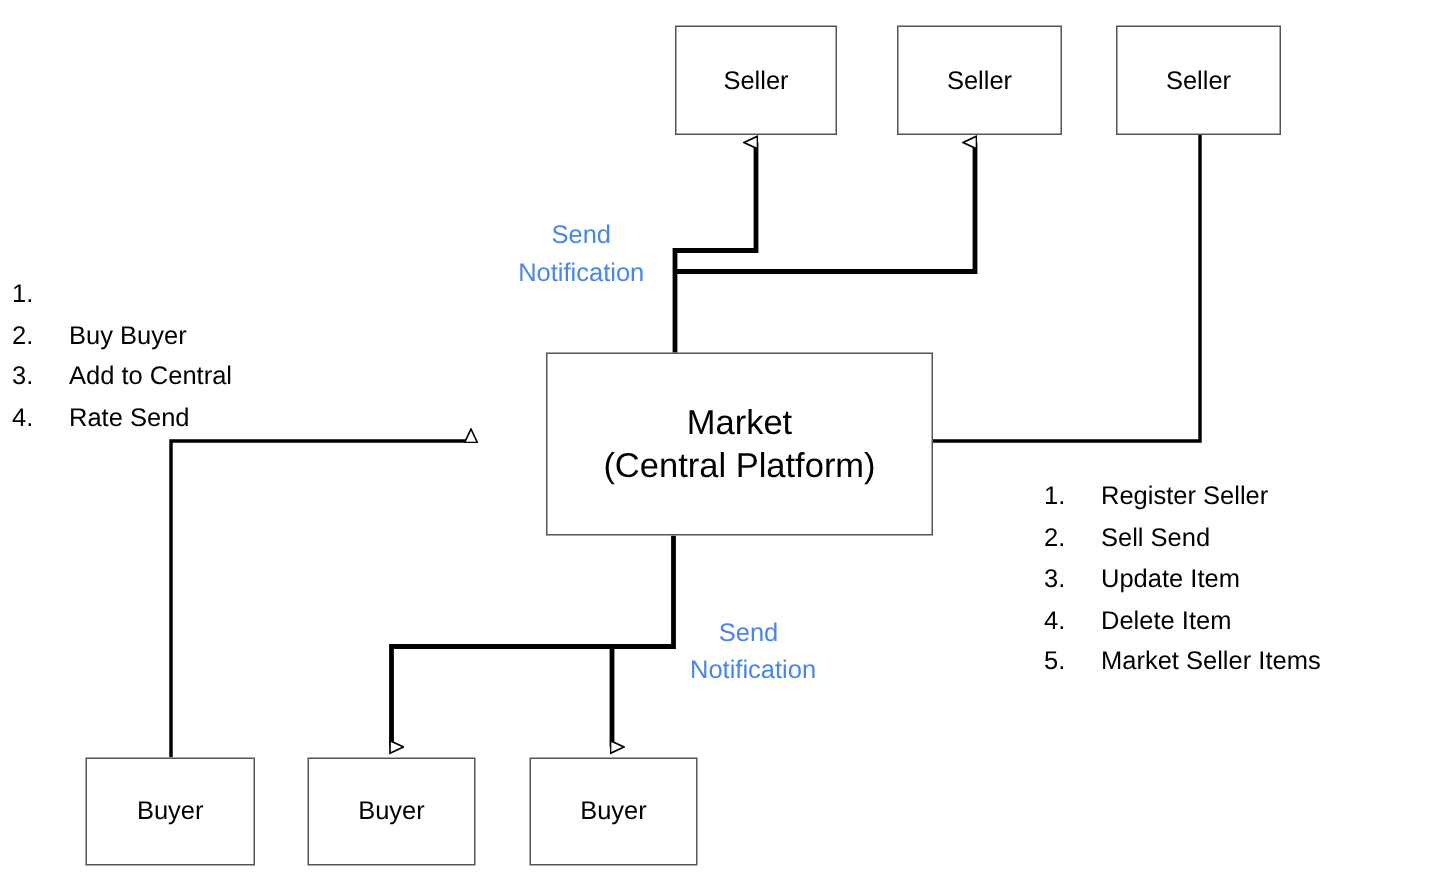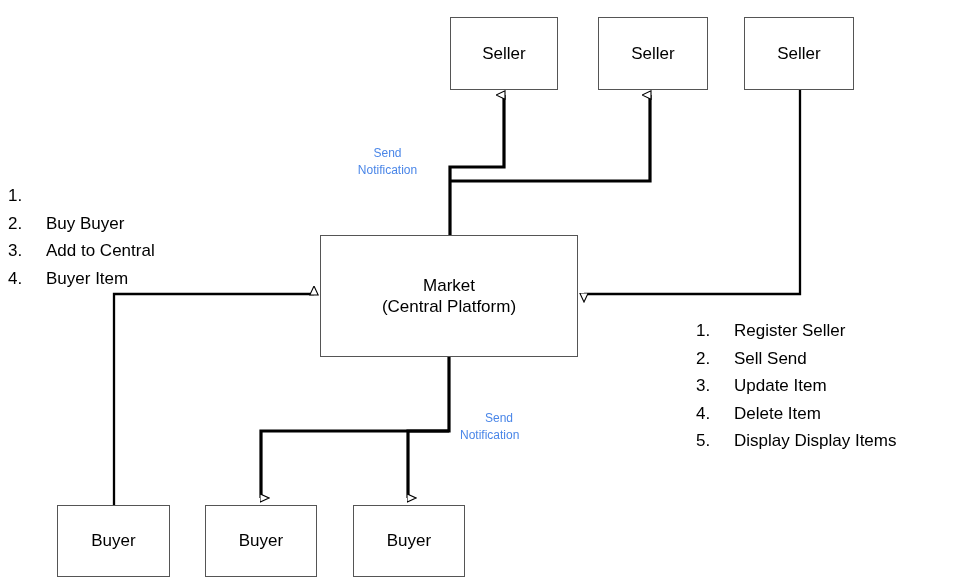--- a/index.html
+++ b/index.html
@@ -32,26 +32,27 @@
     display: flex;
     align-items: center;
     justify-content: center;
     text-align: center;
     font-size: 17px;
     color: #000000;
     line-height: 1.25;
     z-index: 3;
   }
   .node.central {
-    font-size: 17px;
+    font-size: 23px;
+    margin-left: 44px;
   }
   .note {
     position: absolute;
     color: #4a86e8;
-    font-size: 12px;
+    font-size: 17px;
     line-height: 1.45;
     text-align: center;
     z-index: 4;
     white-space: nowrap;
   }
   .oplist {
     position: absolute;
     font-size: 17px;
     color: #000000;
     z-index: 4;
@@ -149,21 +150,21 @@
     <div class="row">
       <span class="num">2.</span>
       <span class="txt">Buy Buyer</span>
     </div>
     <div class="row">
       <span class="num">3.</span>
       <span class="txt">Add to Central</span>
     </div>
     <div class="row">
       <span class="num">4.</span>
-      <span class="txt">Buyer Item</span>
+      <span class="txt">Rate Send</span>
     </div>
   </div>
 
   <div class="oplist" style="left:696px; top:317px; width:250px;">
     <div class="row">
       <span class="num">1.</span>
       <span class="txt">Register Seller</span>
     </div>
     <div class="row">
       <span class="num">2.</span>
@@ -172,17 +173,17 @@
     <div class="row">
       <span class="num">3.</span>
       <span class="txt">Update Item</span>
     </div>
     <div class="row">
       <span class="num">4.</span>
       <span class="txt">Delete Item</span>
     </div>
     <div class="row">
       <span class="num">5.</span>
-      <span class="txt">Display Display Items</span>
+      <span class="txt">Market Seller Items</span>
     </div>
   </div>
 
 </div>
 
 </body></html>

